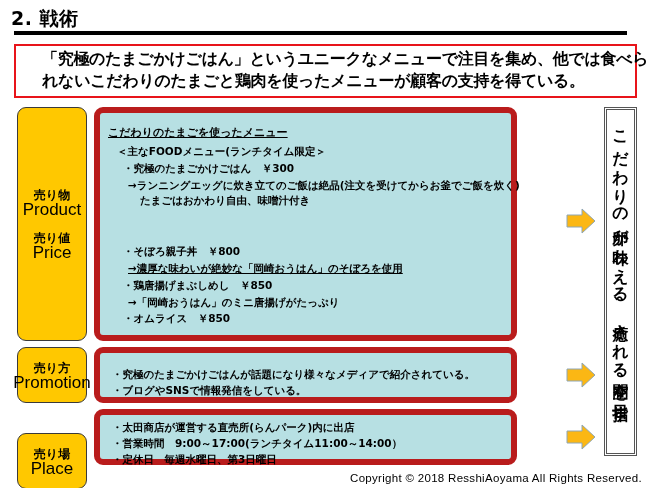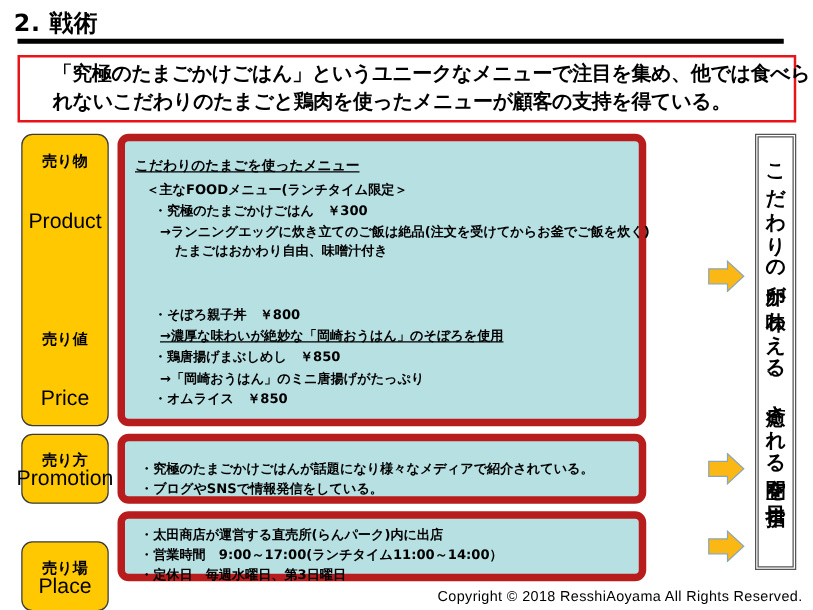--- a/index.html
+++ b/index.html
@@ -70,21 +70,21 @@
 <body>
 
 <div class="title">2. 戦術</div>
 <div class="rule"></div>
 
 <div class="headline">
   <div class="line l1">「究極のたまごかけごはん」というユニークなメニューで注目を集め、他では食べら</div>
   <div class="line l2">れないこだわりのたまごと鶏肉を使ったメニューが顧客の支持を得ている。</div>
 </div>
 
-<div class="label-box" style="top:107px; height:234px;gap:33px;">
+<div class="label-box" style="top:107px; height:234px;">
   <div class="jp">売り物</div>
   <div class="en">Product</div>
   <div class="gap"></div>
   <div class="jp">売り値</div>
   <div class="en">Price</div>
 </div>
 <div class="content-box" style="top:107px; height:234px;">
   <div class="row menu-heading" style="left:8px; top:12px; font-size:11px;">こだわりのたまごを使ったメニュー</div>
   <div class="row" style="left:17px; top:32px;">＜主なFOODメニュー(ランチタイム限定＞</div>
   <div class="row" style="left:23px; top:49px;">・究極のたまごかけごはん　￥300</div>

